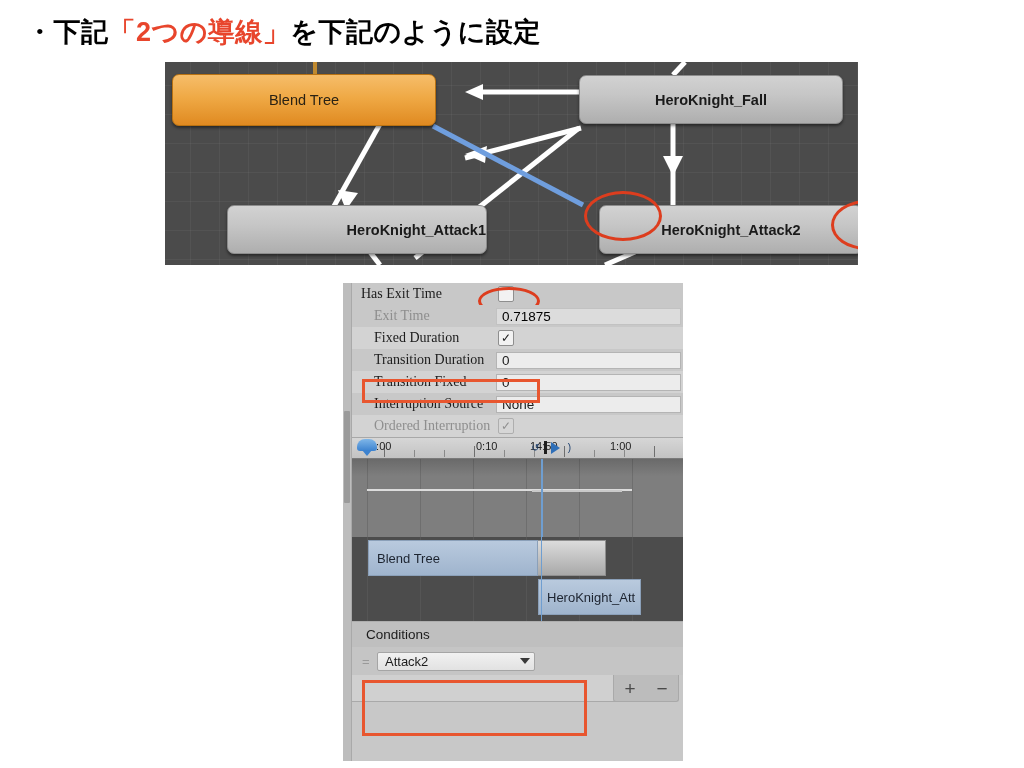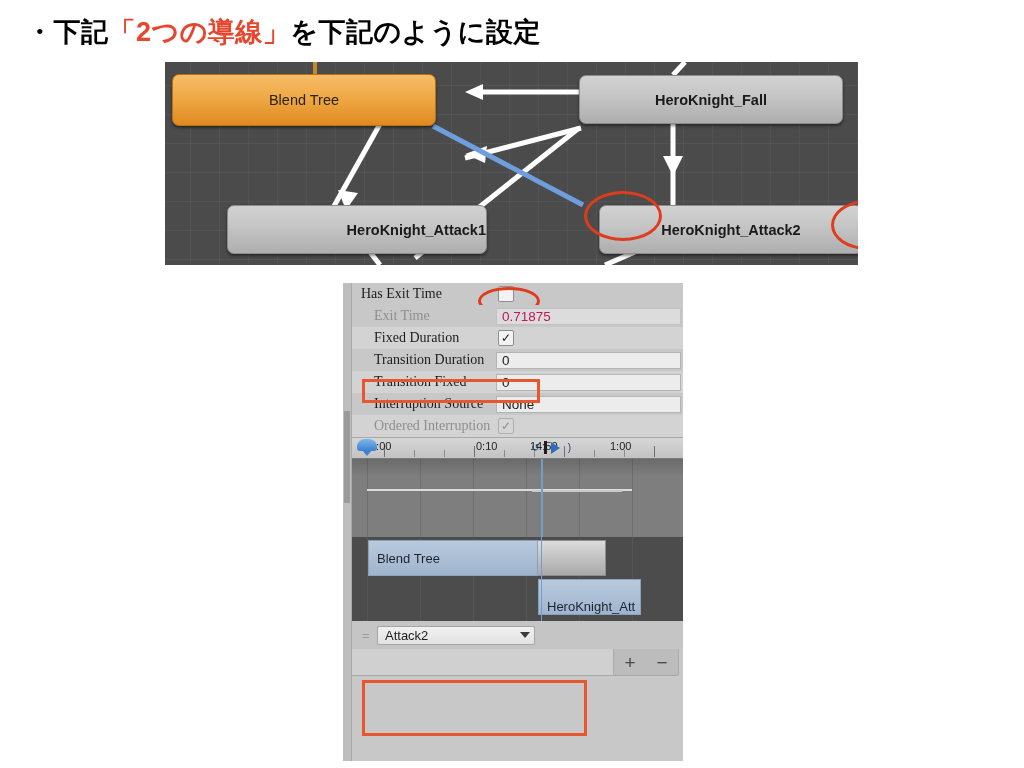--- a/index.html
+++ b/index.html
@@ -141,21 +141,21 @@
     height: 17px;
     background: #ececec;
     border: 1px solid #b4b4b4;
     display: flex;
     align-items: center;
     padding-left: 5px;
     box-sizing: border-box;
     font-size: 13.5px;
     margin-right: 2px;
   }
-  .prop-value.dim { color: #be185d; background: #dcdcdc; border-color: #c2c2c2; }
+  .prop-value.dim { color: #000000; background: #dcdcdc; border-color: #c2c2c2; }
 
   .checkbox {
     width: 14px; height: 14px;
     background: #f2f2f2;
     border: 1px solid #8e8e8e;
     border-radius: 2px;
     display: flex;
     align-items: center;
     justify-content: center;
     font-size: 12px;
@@ -299,21 +299,20 @@
   #clip-blendtree-fade {
     left: 186px; top: 3px; width: 68px; height: 36px;
     background: linear-gradient(to bottom, #dcdcdc, #a9a9a9);
     border: 1px solid #8f8f8f;
     border-left: none;
   }
   #clip-attack {
     left: 186px; top: 42px; width: 103px; height: 36px;
     background: linear-gradient(to bottom, #b9cade, #9fb4cd);
     border: 1px solid #8ba0b9;
-    align-items: flex-end;
   }
   #clip-playline {
     position: absolute;
     left: 189px; top: 0; bottom: 0;
     width: 1px;
     background: #6f9ed0;
   }
 
   #blendtree-params {
     height: 26px;
@@ -572,20 +571,21 @@
         <span>Blend Tree</span>
       </div>
       <div class="clip" id="clip-blendtree-fade"></div>
       <div class="clip" id="clip-attack">
         <span>HeroKnight_Att</span>
       </div>
       <div id="clip-playline"></div>
     </div>
 
 
+    <div id="conditions-header">Conditions</div>
 
     <div id="condition-row">
       <div class="drag-handle">=</div>
       <div class="dropdown">
         <span>Attack2</span>
         <span class="caret"></span>
       </div>
     </div>
 
     <div id="condition-footer">

